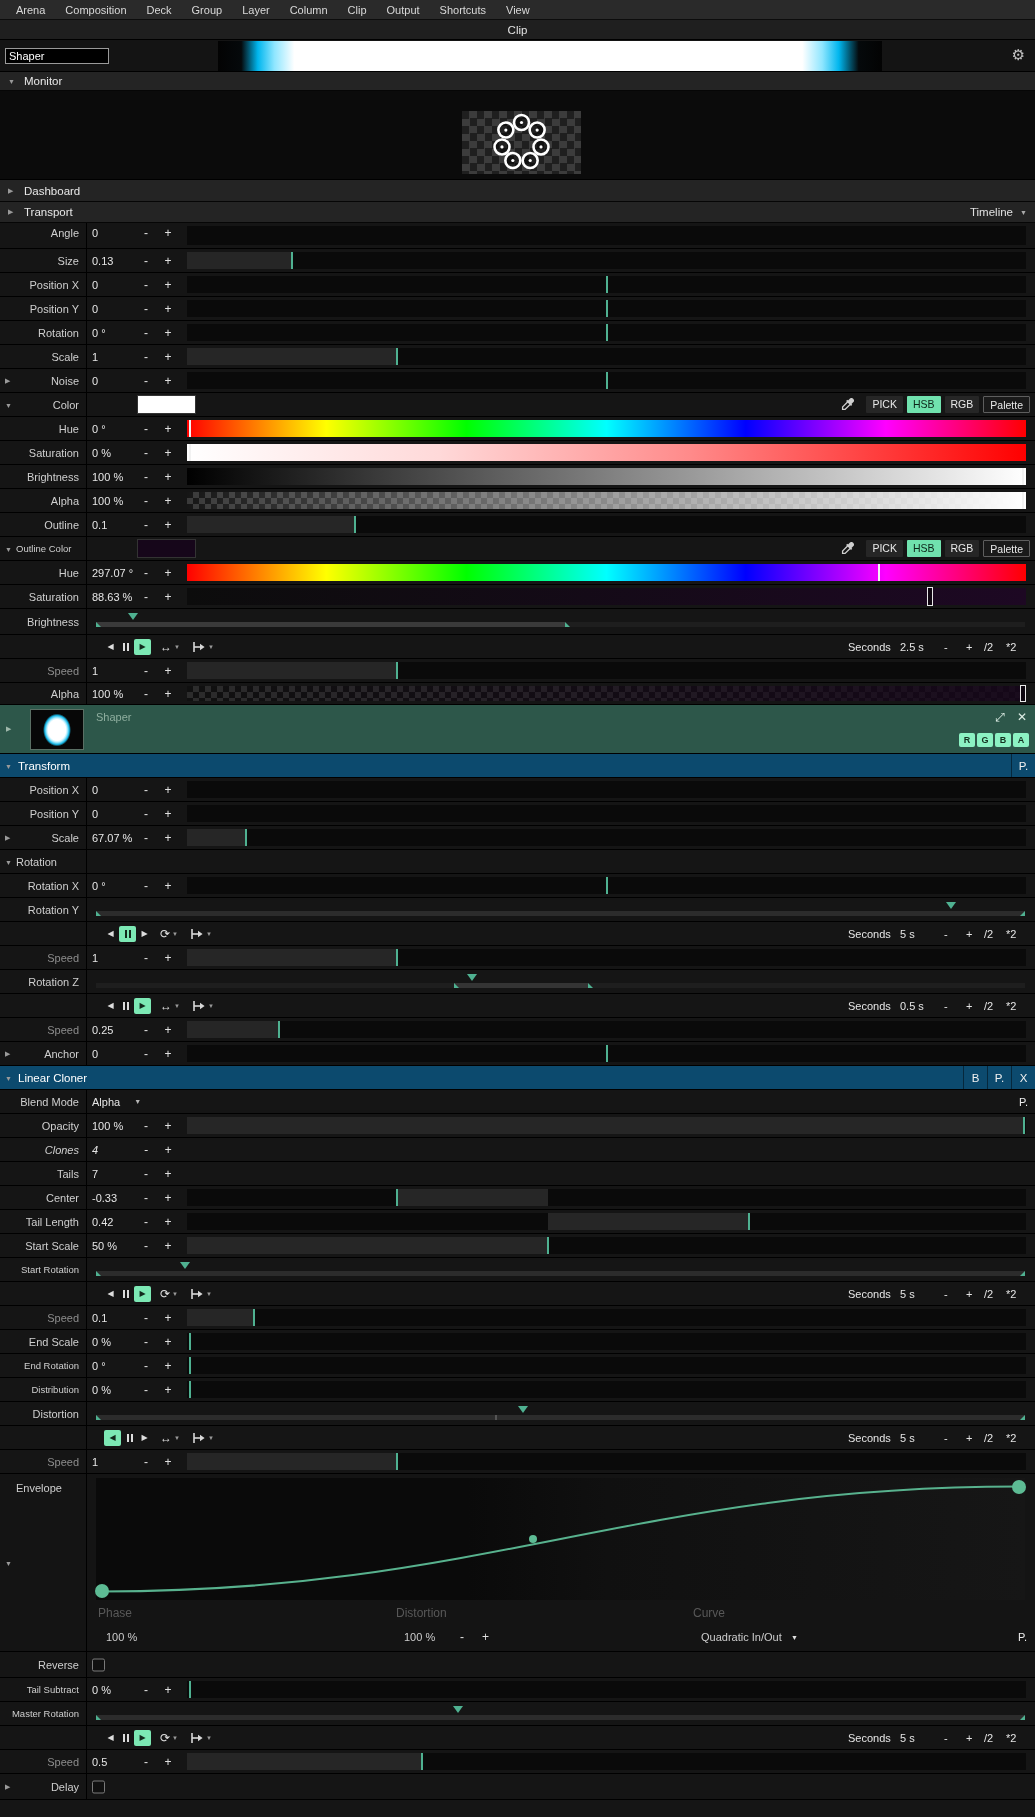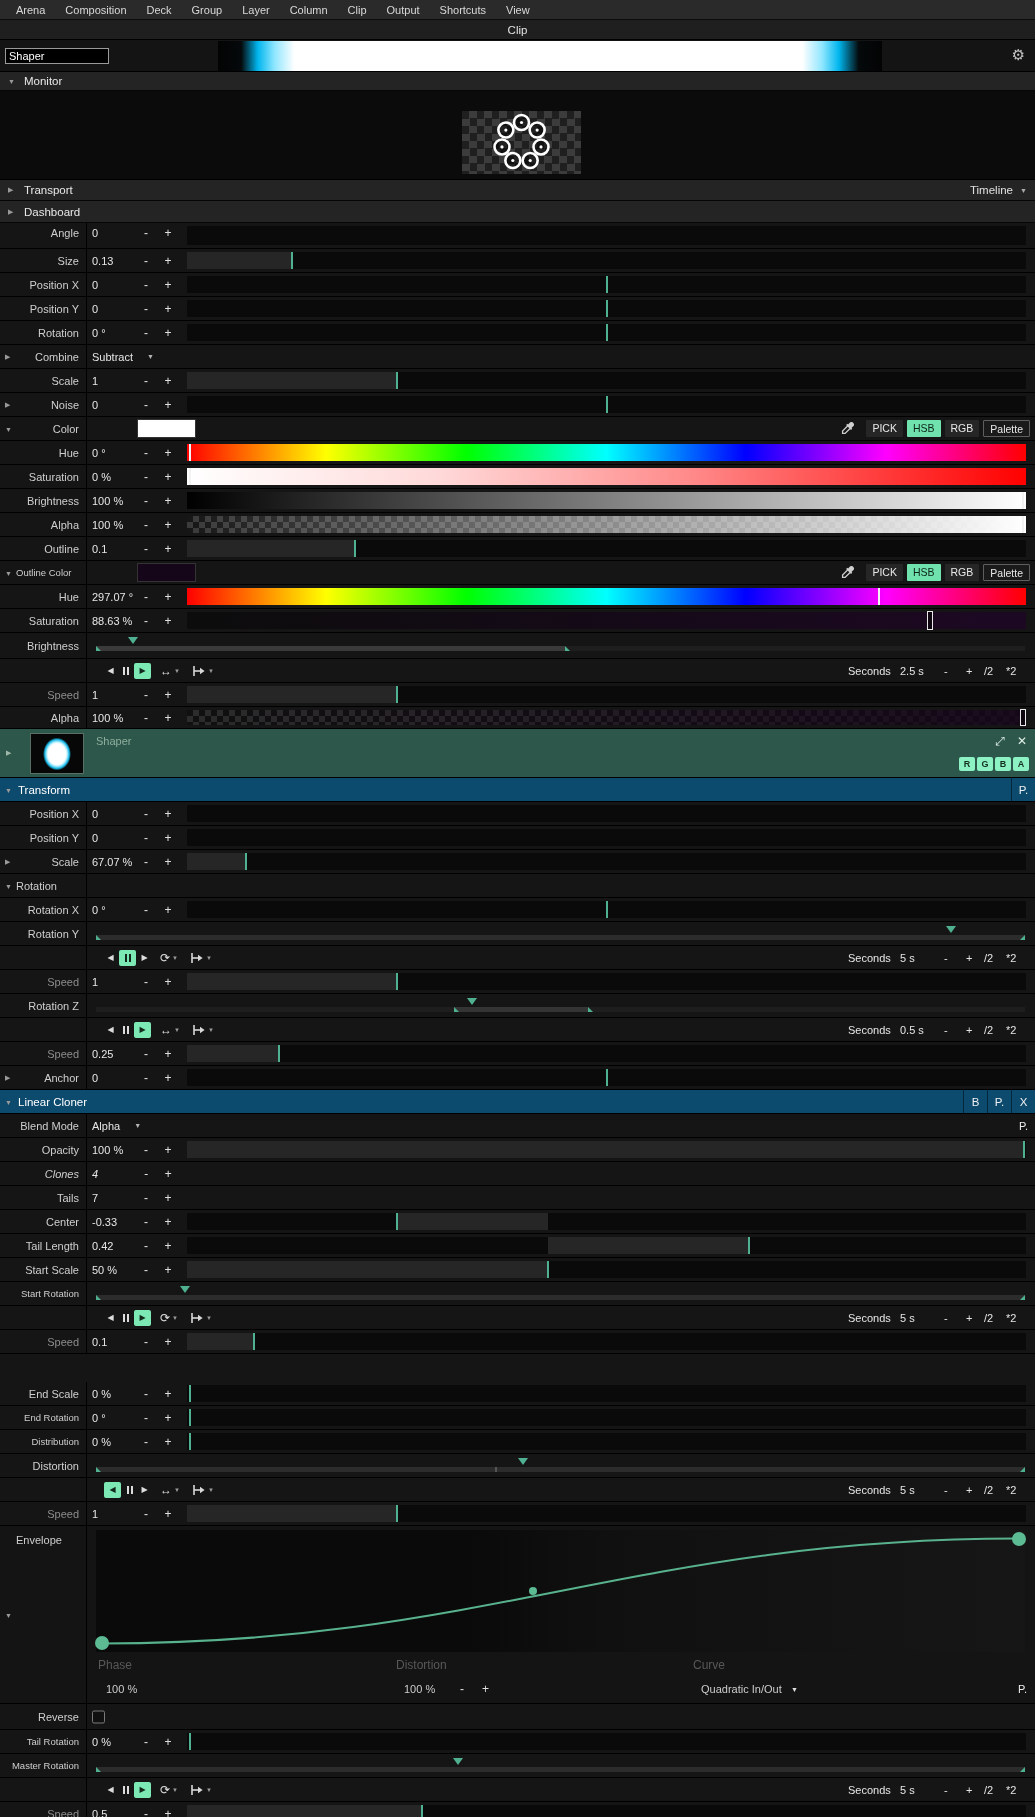--- a/index.html
+++ b/index.html
@@ -155,30 +155,30 @@
             <circle cx="50.82232521764884" cy="49.51937735804839" r="7.5" stroke-width="2.6"></circle>
             <circle cx="50.82232521764884" cy="49.51937735804839" r="1.6" fill="#fff" stroke="none"></circle>
             <circle cx="40.001441756363526" cy="35.95041867912629" r="7.5" stroke-width="2.6"></circle>
             <circle cx="40.001441756363526" cy="35.95041867912629" r="1.6" fill="#fff" stroke="none"></circle>
             <circle cx="43.8633703506394" cy="19.030203962825333" r="7.5" stroke-width="2.6"></circle>
             <circle cx="43.8633703506394" cy="19.030203962825333" r="1.6" fill="#fff" stroke="none"></circle>
           </g>
       </svg>
     </div>
   </div>
+  <div class="sechead" style="height:22px">
+    <span class="sarr">▶</span>
+    <span>Dashboard</span>
+  </div>
   <div class="sechead" style="height:21px">
     <span class="sarr">▶</span>
     <span>Transport</span>
     <span class="rightlbl">Timeline</span>
     <span class="rightcaret">▼</span>
   </div>
-  <div class="sechead" style="height:22px">
-    <span class="sarr">▶</span>
-    <span>Dashboard</span>
-  </div>
   <div id="rows">
       <div class="row" style="height: 26px; overflow: hidden;">
         <div class="lblline"></div>
         <div class="lbl" style="top: -5px;">Angle</div>
         <div class="val" style="top: -5px;">0</div>
         <div class="step minus" style="top: -5px;">-</div>
         <div class="step plus" style="top: -5px;">+</div>
         <div class="slider "></div>
       </div>
       <div class="row" style="height: 24px;">
@@ -214,26 +214,20 @@
       </div>
       <div class="row" style="height: 24px;">
         <div class="lblline"></div>
         <div class="lbl">Rotation</div>
         <div class="val">0 °</div>
         <div class="step minus">-</div>
         <div class="step plus">+</div>
         <div class="slider ">
           <div class="smark teal" style="left: calc(50% - 1px);"></div>
         </div>
-      </div>
-      <div class="row" style="height: 24px;">
-        <div class="lblline"></div>
-        <span class="rowarr">▶</span>
-        <div class="lbl">Combine</div>
-        <div class="val">Subtract<span class="caret">▼</span></div>
       </div>
       <div class="row" style="height: 24px;">
         <div class="lblline"></div>
         <div class="lbl">Scale</div>
         <div class="val">1</div>
         <div class="step minus">-</div>
         <div class="step plus">+</div>
         <div class="slider ">
           <div class="sfill" style="left: 0%; width: 25%;"></div>
           <div class="smark teal" style="left: calc(25% - 1px);"></div>
@@ -715,21 +709,21 @@
         <div class="lblline"></div>
         <div class="lbl dim">Speed</div>
         <div class="val">0.1</div>
         <div class="step minus">-</div>
         <div class="step plus">+</div>
         <div class="slider ">
           <div class="sfill" style="left: 0%; width: 8%;"></div>
           <div class="smark teal" style="left: calc(8% - 1px);"></div>
         </div>
       </div>
-      <div class="row" style="height: 24px; margin-top: 28px;">
+      <div class="row" style="height: 24px;">
         <div class="lblline"></div>
         <div class="lbl">End Scale</div>
         <div class="val">0 %</div>
         <div class="step minus">-</div>
         <div class="step plus">+</div>
         <div class="slider ">
           <div class="smark teal" style="left: calc(0.3% - 1px);"></div>
         </div>
       </div>
       <div class="row" style="height: 24px;">
@@ -828,21 +822,21 @@
         <div class="envstep" style="left: 791px; font-size: 7px;">▼</div>
         <div class="envP">P.</div>
       </div>
       <div class="row" style="height: 26px;">
         <div class="lblline"></div>
         <div class="lbl">Reverse</div>
         <div class="cbox"></div>
       </div>
       <div class="row" style="height: 24px;">
         <div class="lblline"></div>
-        <div class="lbl small">Tail Rotation</div>
+        <div class="lbl small">Tail Subtract</div>
         <div class="val">0 %</div>
         <div class="step minus">-</div>
         <div class="step plus">+</div>
         <div class="slider ">
           <div class="smark teal" style="left: calc(0.3% - 1px);"></div>
         </div>
       </div>
       <div class="row" style="height: 24px; text-decoration: underline;">
         <div class="lblline"></div>
         <div class="lbl small">Master Rotation</div>

